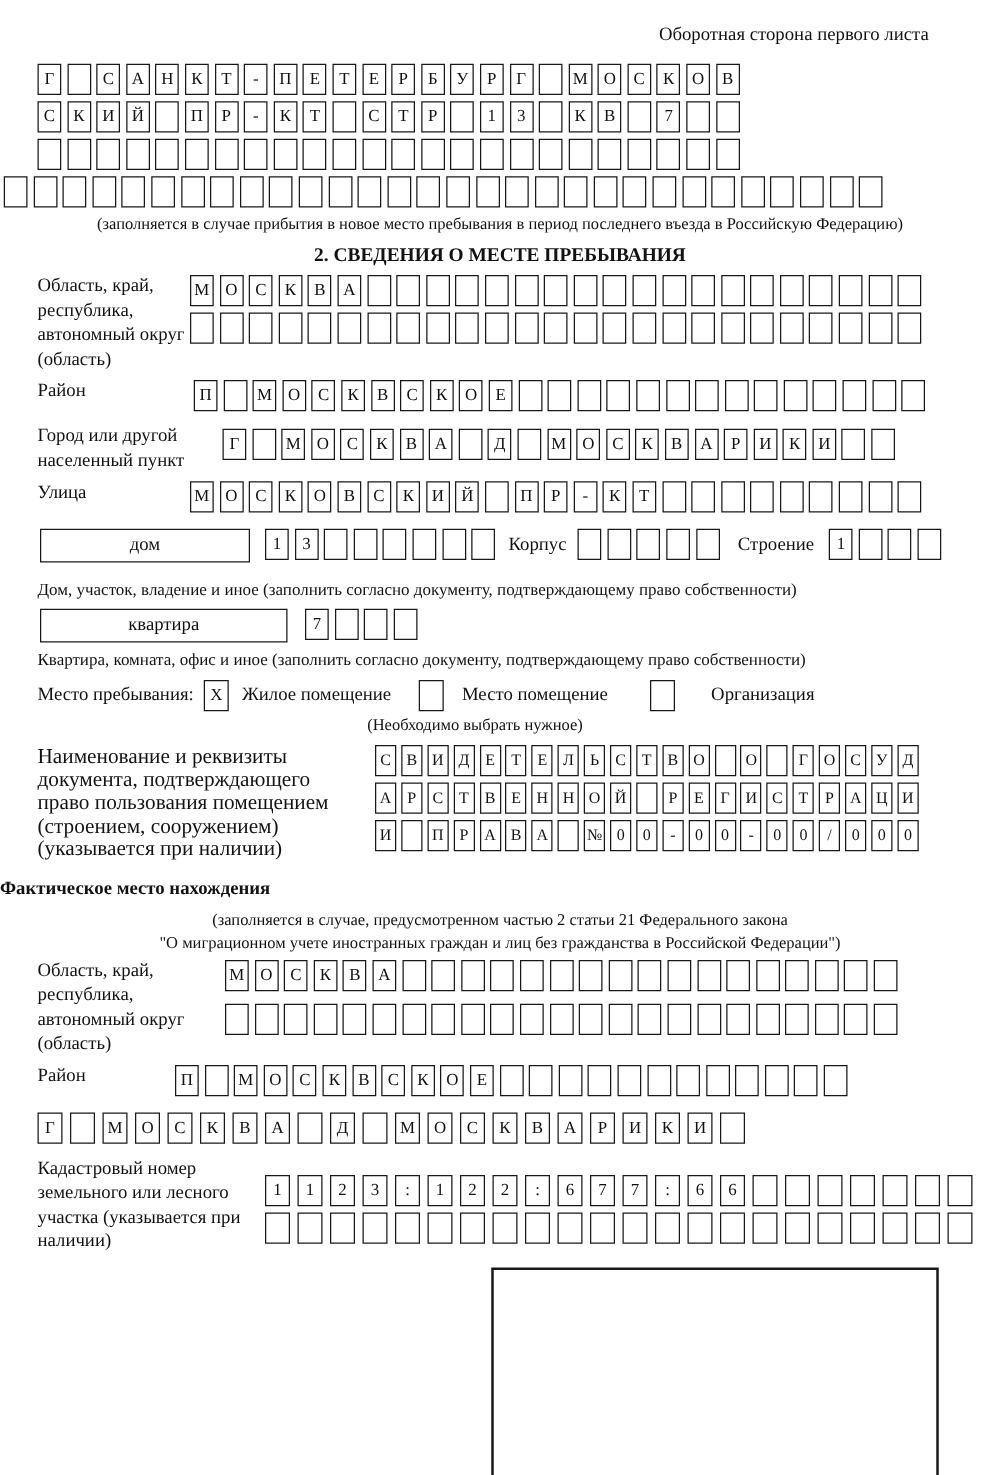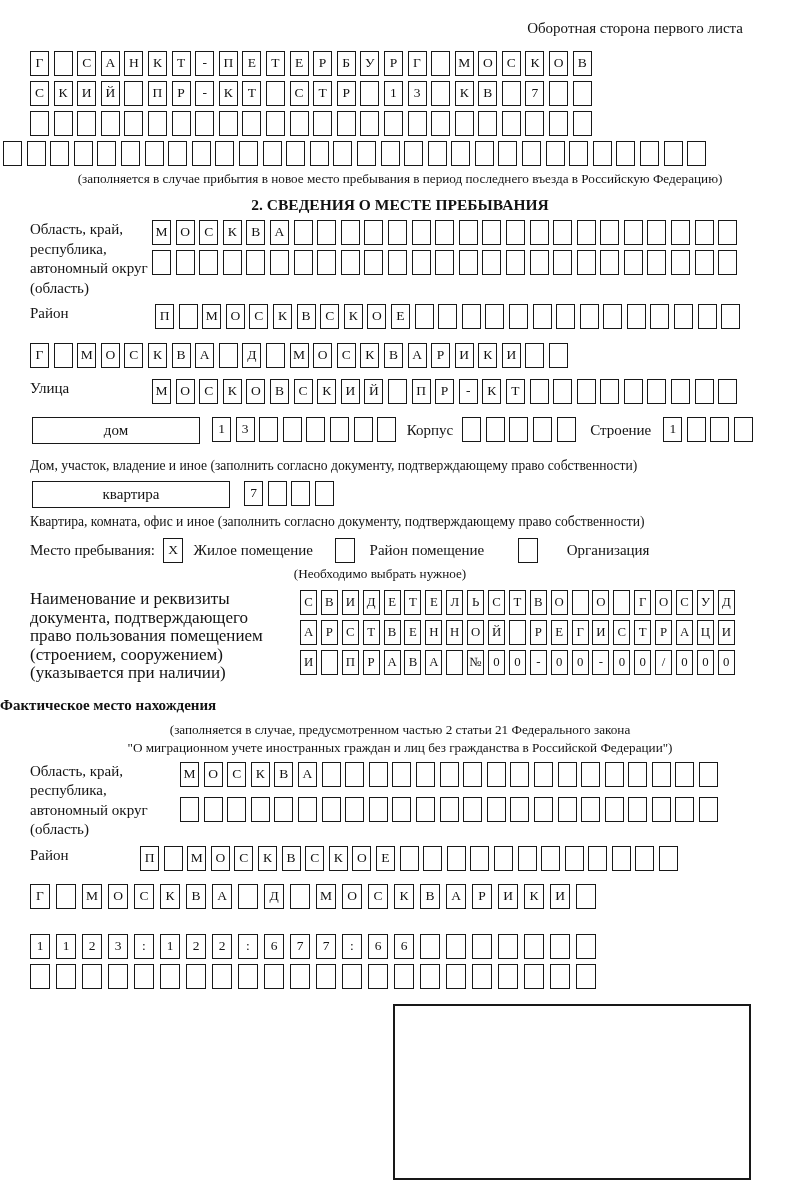--- a/index.html
+++ b/index.html
@@ -64,20 +64,21 @@
 </div>
 
 <div class="field">
   <div class="flabel" style="width:125px;">Район</div>
   <div class="rows">
     <div class="box-row"><span class="cell">П</span><span class="cell"></span><span class="cell">М</span><span class="cell">О</span><span class="cell">С</span><span class="cell">К</span><span class="cell">В</span><span class="cell">С</span><span class="cell">К</span><span class="cell">О</span><span class="cell">Е</span><span class="cell"></span><span class="cell"></span><span class="cell"></span><span class="cell"></span><span class="cell"></span><span class="cell"></span><span class="cell"></span><span class="cell"></span><span class="cell"></span><span class="cell"></span><span class="cell"></span><span class="cell"></span><span class="cell"></span><span class="cell"></span></div>
   </div>
 </div>
 
 <div class="field">
+  <div class="flabel" style="width:148px;">Город или другой населенный пункт</div>
   <div class="rows" style="padding-top:3px;">
     <div class="box-row"><span class="cell">Г</span><span class="cell"></span><span class="cell">М</span><span class="cell">О</span><span class="cell">С</span><span class="cell">К</span><span class="cell">В</span><span class="cell">А</span><span class="cell"></span><span class="cell">Д</span><span class="cell"></span><span class="cell">М</span><span class="cell">О</span><span class="cell">С</span><span class="cell">К</span><span class="cell">В</span><span class="cell">А</span><span class="cell">Р</span><span class="cell">И</span><span class="cell">К</span><span class="cell">И</span><span class="cell"></span><span class="cell"></span></div>
   </div>
 </div>
 
 <div class="field">
   <div class="flabel" style="width:122px;">Улица</div>
   <div class="rows">
     <div class="box-row"><span class="cell">М</span><span class="cell">О</span><span class="cell">С</span><span class="cell">К</span><span class="cell">О</span><span class="cell">В</span><span class="cell">С</span><span class="cell">К</span><span class="cell">И</span><span class="cell">Й</span><span class="cell"></span><span class="cell">П</span><span class="cell">Р</span><span class="cell">-</span><span class="cell">К</span><span class="cell">Т</span><span class="cell"></span><span class="cell"></span><span class="cell"></span><span class="cell"></span><span class="cell"></span><span class="cell"></span><span class="cell"></span><span class="cell"></span><span class="cell"></span></div>
   </div>
@@ -97,21 +98,21 @@
   <span class="widebox" style="width:198px;margin-right:10px;">квартира</span>
   <span class="box-row" style="display:inline-block;"><span class="cell">7</span><span class="cell"></span><span class="cell"></span><span class="cell"></span></span>
 </div>
 <div class="note" style="text-align:left;margin:3px 0 0 30px;font-size:13.6px;">Квартира, комната, офис и иное (заполнить согласно документу, подтверждающему право собственности)</div>
 
 <div class="mesto">
   <span>Место пребывания:</span>
   <span class="box-row" style="display:inline-block;height:25px;margin:0 6px 0 8px;"><span class="cell">X</span></span>
   <span>Жилое помещение</span>
   <span class="box-row" style="display:inline-block;height:25px;margin:0 10px 0 22px;"><span class="cell"></span></span>
-  <span>Район помещение</span>
+  <span>Место помещение</span>
   <span class="box-row" style="display:inline-block;height:25px;margin:0 24px 0 34px;"><span class="cell"></span></span>
   <span>Организация</span>
 </div>
 <div class="note" style="width:420px;margin:3px 0 0 170px;">(Необходимо выбрать нужное)</div>
 
 <div class="field" style="margin-top:8px;">
   <div class="flabel" style="width:238px;font-size:17px;line-height:18.5px;">Наименование и реквизиты документа, подтверждающего право пользования помещением (строением, сооружением) (указывается при наличии)</div>
   <div class="rows cells-sm" style="margin-left:32px;">
     <div class="box-row"><span class="cell">С</span><span class="cell">В</span><span class="cell">И</span><span class="cell">Д</span><span class="cell">Е</span><span class="cell">Т</span><span class="cell">Е</span><span class="cell">Л</span><span class="cell">Ь</span><span class="cell">С</span><span class="cell">Т</span><span class="cell">В</span><span class="cell">О</span><span class="cell"></span><span class="cell">О</span><span class="cell"></span><span class="cell">Г</span><span class="cell">О</span><span class="cell">С</span><span class="cell">У</span><span class="cell">Д</span></div>
     <div class="box-row"><span class="cell">А</span><span class="cell">Р</span><span class="cell">С</span><span class="cell">Т</span><span class="cell">В</span><span class="cell">Е</span><span class="cell">Н</span><span class="cell">Н</span><span class="cell">О</span><span class="cell">Й</span><span class="cell"></span><span class="cell">Р</span><span class="cell">Е</span><span class="cell">Г</span><span class="cell">И</span><span class="cell">С</span><span class="cell">Т</span><span class="cell">Р</span><span class="cell">А</span><span class="cell">Ц</span><span class="cell">И</span></div>
@@ -138,20 +139,21 @@
   </div>
 </div>
 
 <div class="field">
   <div class="rows cells-lg" style="padding-top:2px;">
     <div class="box-row"><span class="cell">Г</span><span class="cell"></span><span class="cell">М</span><span class="cell">О</span><span class="cell">С</span><span class="cell">К</span><span class="cell">В</span><span class="cell">А</span><span class="cell"></span><span class="cell">Д</span><span class="cell"></span><span class="cell">М</span><span class="cell">О</span><span class="cell">С</span><span class="cell">К</span><span class="cell">В</span><span class="cell">А</span><span class="cell">Р</span><span class="cell">И</span><span class="cell">К</span><span class="cell">И</span><span class="cell"></span></div>
   </div>
 </div>
 
 <div class="field">
+  <div class="flabel" style="width:182px;">Кадастровый номер земельного или лесного участка (указывается при наличии)</div>
   <div class="rows cells-lg" style="margin-top:14px;">
     <div class="box-row"><span class="cell">1</span><span class="cell">1</span><span class="cell">2</span><span class="cell">3</span><span class="cell">:</span><span class="cell">1</span><span class="cell">2</span><span class="cell">2</span><span class="cell">:</span><span class="cell">6</span><span class="cell">7</span><span class="cell">7</span><span class="cell">:</span><span class="cell">6</span><span class="cell">6</span><span class="cell"></span><span class="cell"></span><span class="cell"></span><span class="cell"></span><span class="cell"></span><span class="cell"></span><span class="cell"></span></div>
     <div class="box-row"><span class="cell"></span><span class="cell"></span><span class="cell"></span><span class="cell"></span><span class="cell"></span><span class="cell"></span><span class="cell"></span><span class="cell"></span><span class="cell"></span><span class="cell"></span><span class="cell"></span><span class="cell"></span><span class="cell"></span><span class="cell"></span><span class="cell"></span><span class="cell"></span><span class="cell"></span><span class="cell"></span><span class="cell"></span><span class="cell"></span><span class="cell"></span><span class="cell"></span></div>
   </div>
 </div>
 
 <div class="stamp-wrap">
   <div class="stamp-box"></div>
 
 </div>

